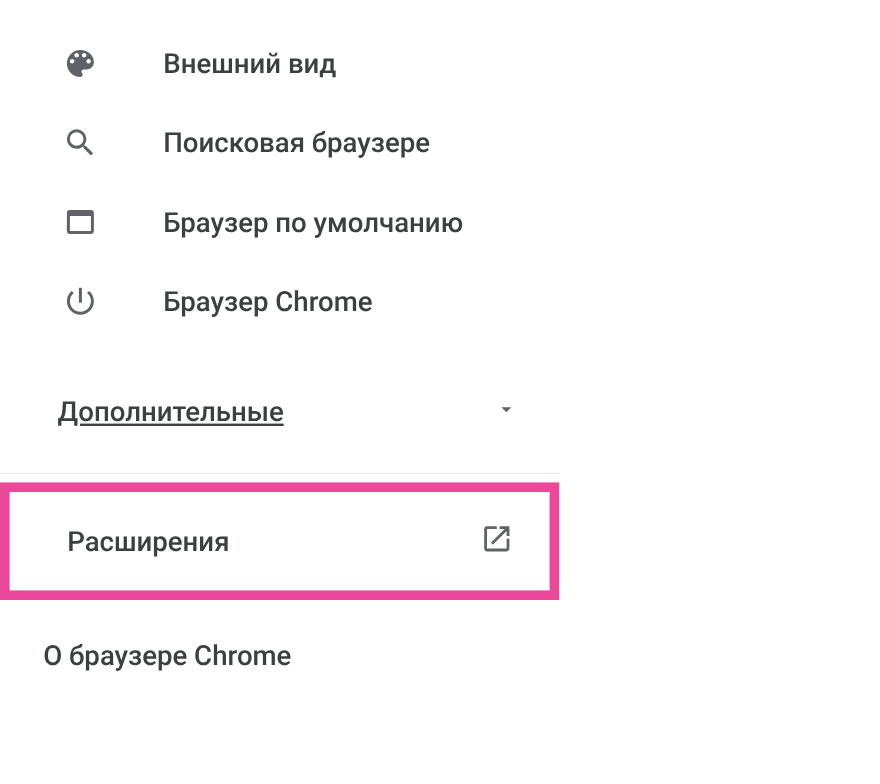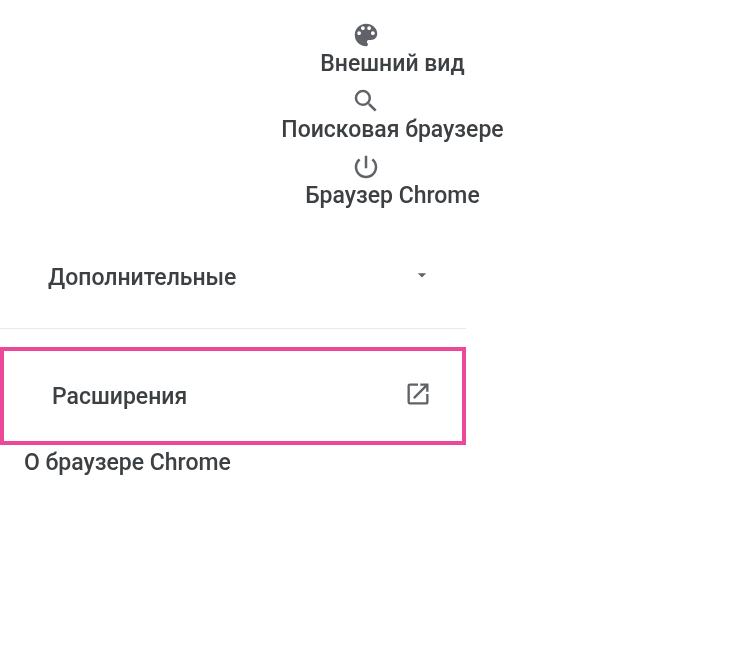--- a/index.html
+++ b/index.html
@@ -10,21 +10,20 @@
       height: 653px;
       color: #5f6368;
     }
     .menu { padding-top: 20px; }
     .item {
       display: flex;
       align-items: center;
       height: 66px;
       padding-left: 52px;
       cursor: pointer;
-      flex-direction: column;
     }
     .item .icon-slot {
       width: 84px;
       display: flex;
       align-items: center;
       justify-content: flex-start;
     }
     .item .icon-slot .icon { color: #5f6368; }
     .item-label {
       font-size: 23px;
@@ -39,51 +38,52 @@
       padding-left: 48px;
       padding-right: 34px;
       margin-top: 26px;
       cursor: pointer;
       width: 466px;
     }
     .section-label {
       font-size: 23px;
       font-weight: 500;
       color: #3c4043;
+      text-decoration: underline;
     }
     .section .chevron { color: #5f6368; }
     .link-item {
       display: flex;
       align-items: center;
       justify-content: space-between;
       height: 98px;
       padding-left: 48px;
       padding-right: 30px;
       cursor: pointer;
       width: 466px;
     }
     .link-label {
       font-size: 23px;
       font-weight: 500;
       color: #3c4043;
     }
     .highlight {
-      border: 4px solid #ec4899;
-      margin-top: 18px;
+      border: 8px solid #ec4899;
+      margin-top: 7px;
     }
     .divider-top {
       border-top: 1px solid #e8eaed;
       width: 466px;
       margin-top: 18px;
     }
     .about {
       display: flex;
-      align-items: flex-start;
+      align-items: flex-end;
       height: 56px;
-      padding-left: 24px;
+      padding-left: 36px;
       margin-top: 4px;
       cursor: pointer;
     }
     .about-label {
       font-size: 23px;
       font-weight: 500;
       color: #3c4043;
     }
   </style>
 </head>
@@ -102,20 +102,28 @@
 
   <div class="item">
     <span class="icon-slot">
       <svg class="icon" width="30" height="30" viewBox="0 0 24 24" fill="#5f6368">
         <path d="M15.5 14h-.79l-.28-.27A6.471 6.471 0 0016 9.5 6.5 6.5 0 109.5 16c1.61 0 3.09-.59 4.23-1.57l.27.28v.79l5 4.99L20.49 19l-4.99-5zm-6 0C7.01 14 5 11.99 5 9.5S7.01 5 9.5 5 14 7.01 14 9.5 11.99 14 9.5 14z"></path>
       </svg>
     </span>
     <span class="item-label">Поисковая браузере</span>
   </div>
 
+  <div class="item">
+    <span class="icon-slot">
+      <svg class="icon" width="30" height="30" viewBox="0 0 24 24" fill="#5f6368">
+        <path d="M19 4H5a2 2 0 00-2 2v12a2 2 0 002 2h14c1.1 0 2-.9 2-2V6a2 2 0 00-2-2zm0 14H5V8h14v10z"></path>
+      </svg>
+    </span>
+    <span class="item-label">Браузер по умолчанию</span>
+  </div>
 
   <div class="item">
     <span class="icon-slot">
       <svg class="icon" width="30" height="30" viewBox="0 0 24 24" fill="#5f6368">
         <path d="M13 3h-2v10h2V3zm4.83 2.17l-1.42 1.42A6.92 6.92 0 0119 12c0 3.87-3.13 7-7 7s-7-3.13-7-7c0-2.15.97-4.06 2.58-5.42L6.17 5.17A8.932 8.932 0 003 12a9 9 0 0018 0c0-2.74-1.23-5.18-3.17-6.83z"></path>
       </svg>
     </span>
     <span class="item-label">Браузер Chrome</span>
   </div>
 

